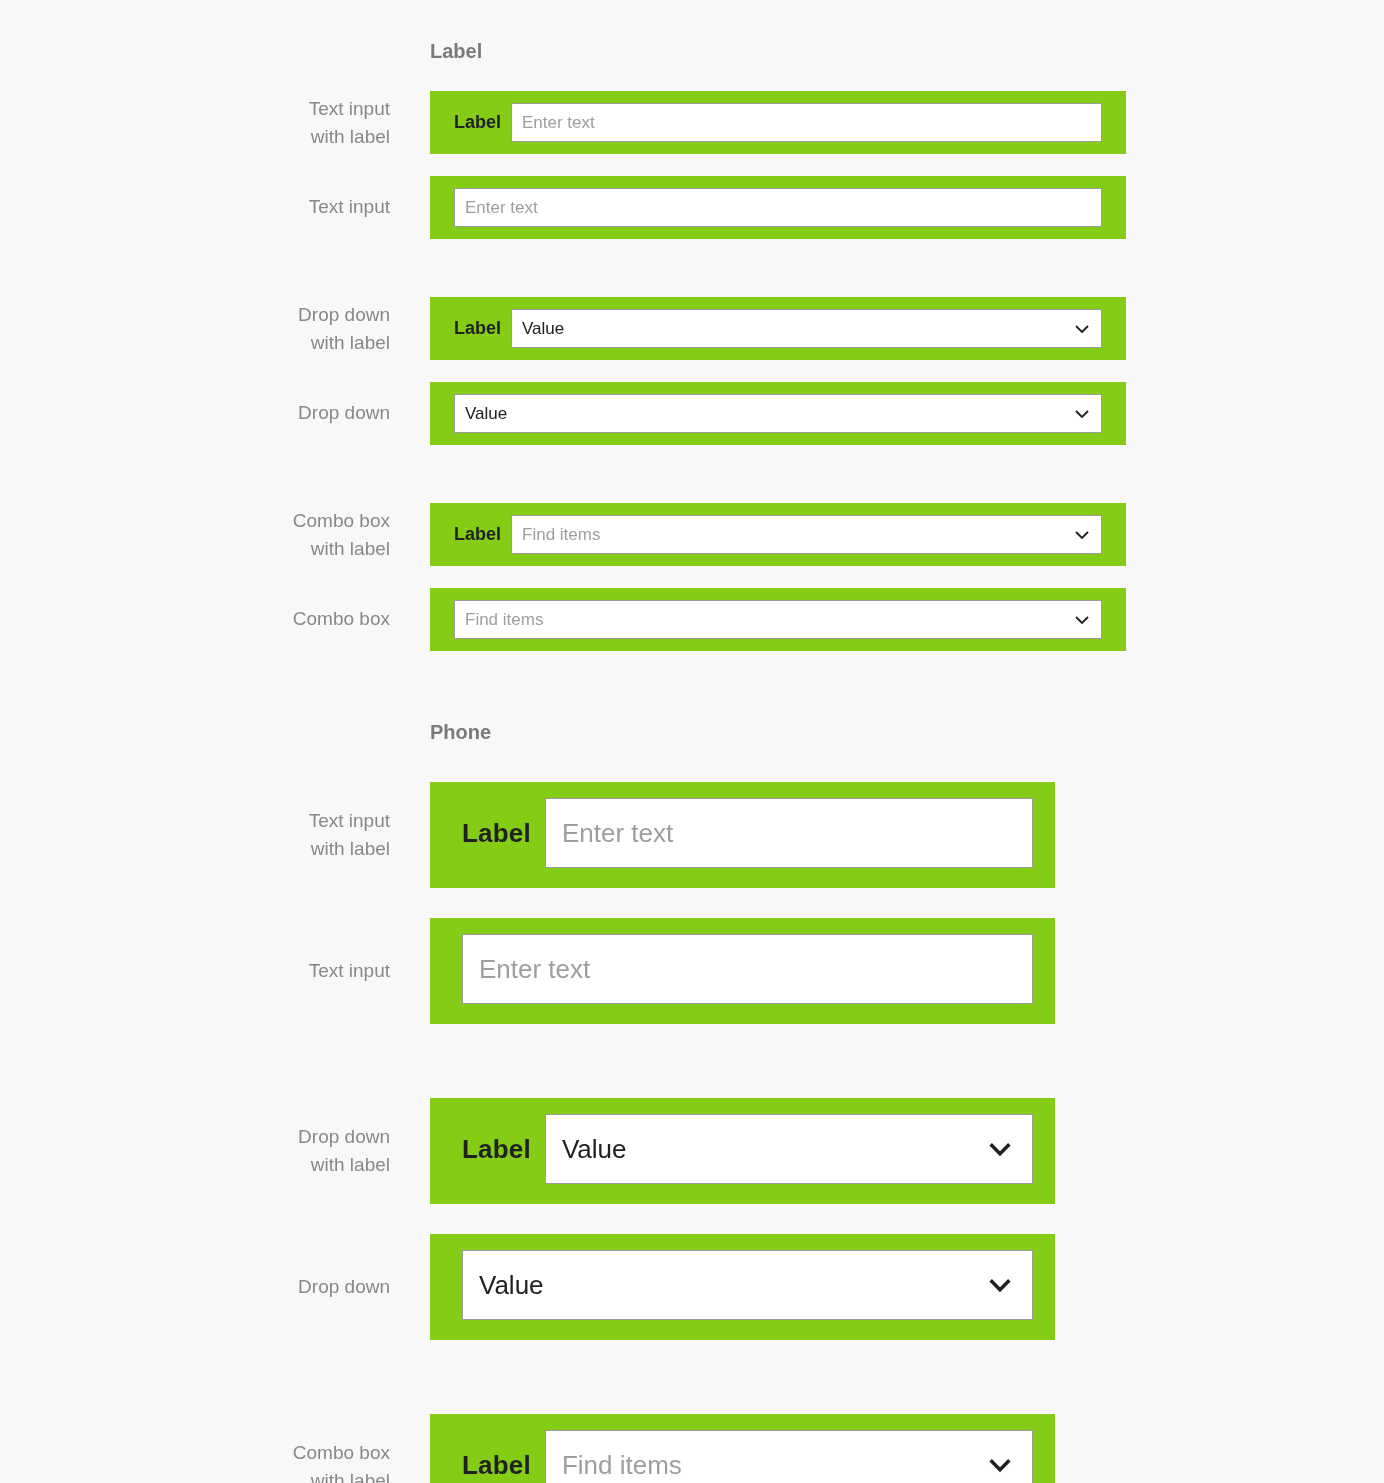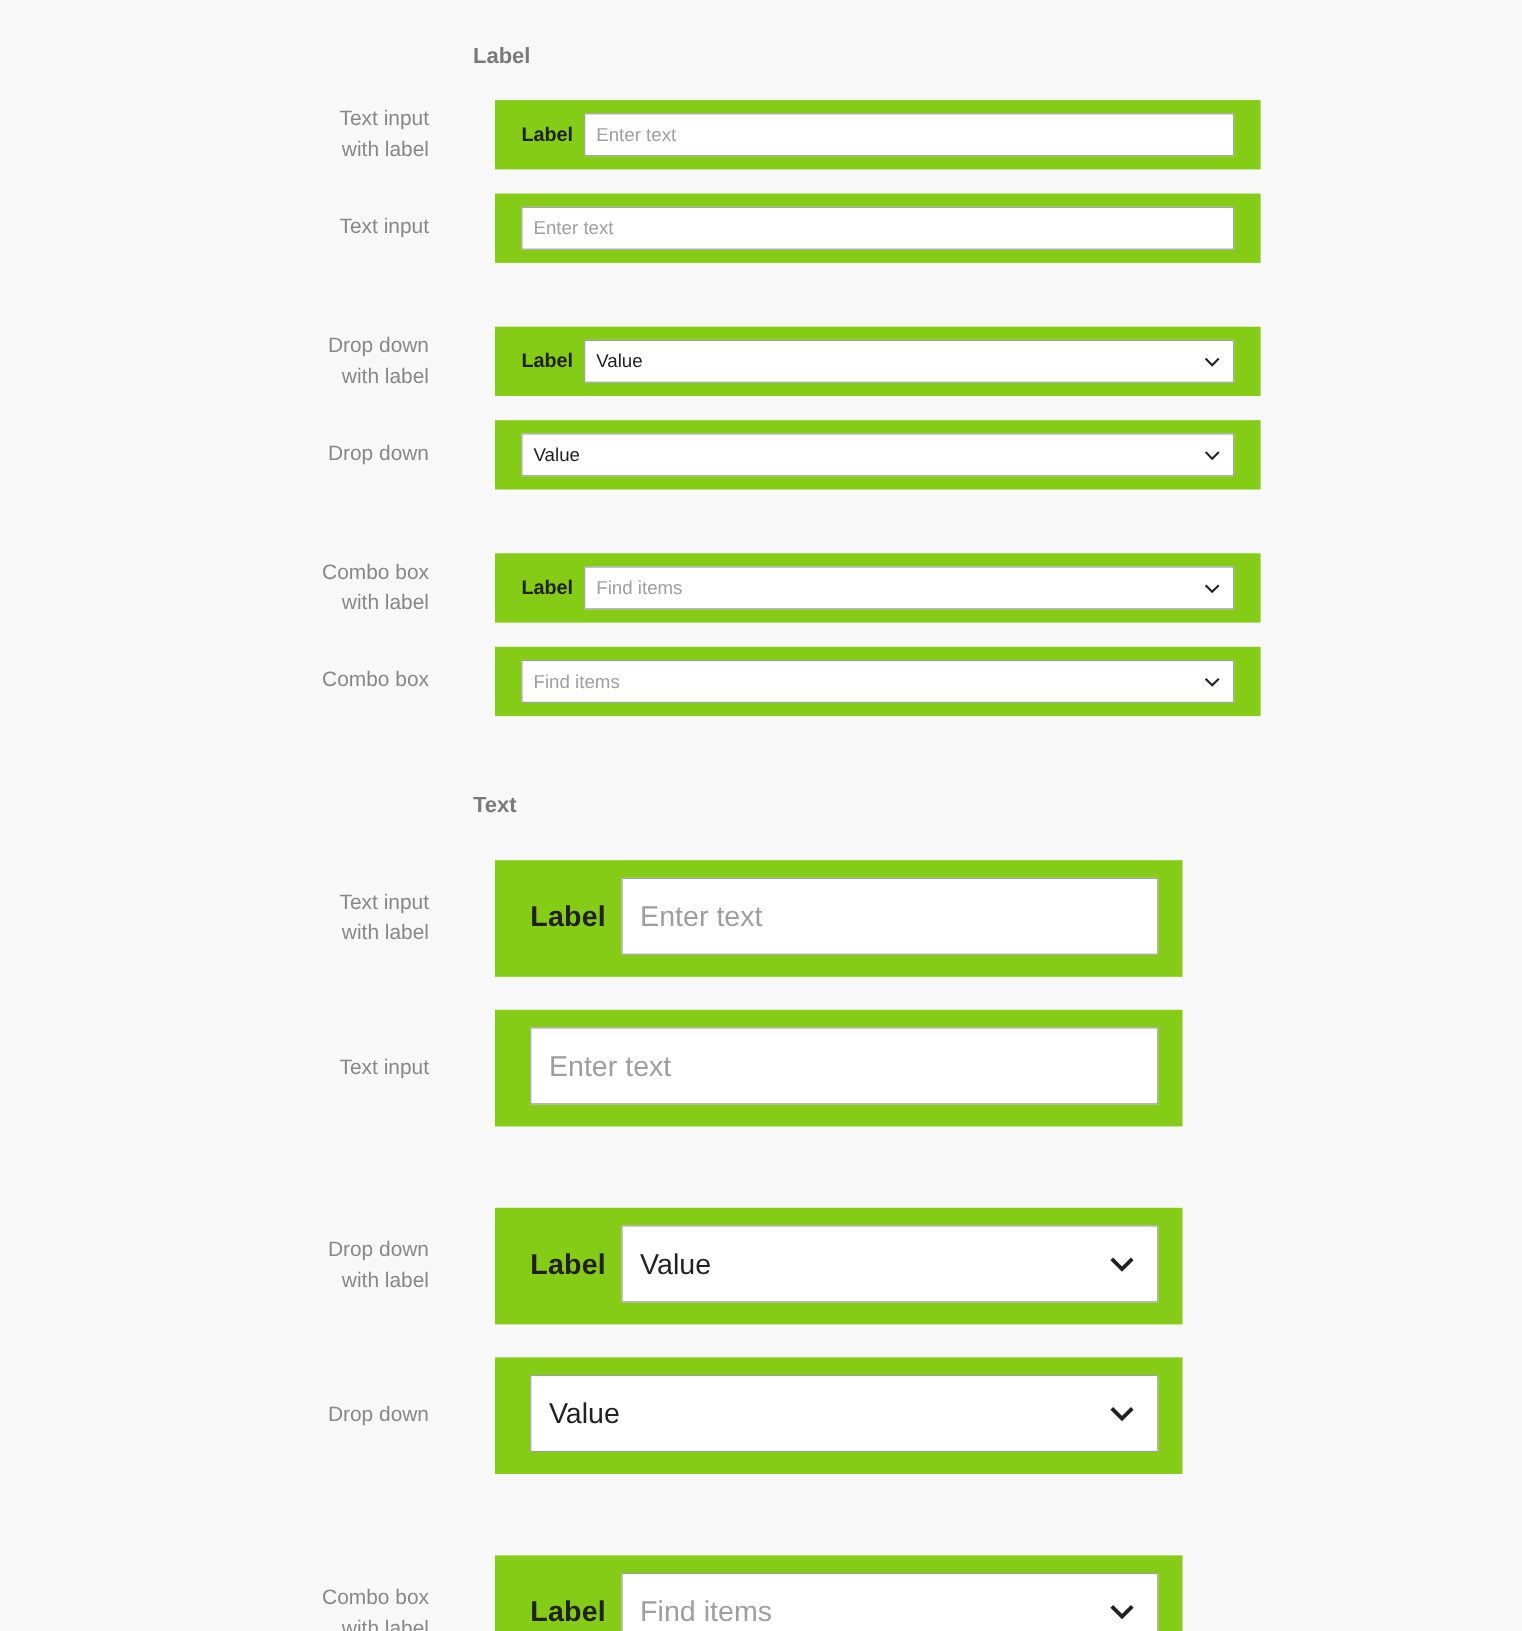--- a/index.html
+++ b/index.html
@@ -19,21 +19,20 @@
       margin-bottom: 28px;
     }
     .section-title.second {
       margin-top: 70px;
       margin-bottom: 38px;
     }
     .row {
       display: flex;
       align-items: center;
       margin-bottom: 22px;
-      gap: 20px;
     }
     .row-lg { margin-bottom: 30px; }
     .caption {
       width: 390px;
       text-align: right;
       padding-right: 0;
       font-size: 19px;
       color: #888888;
       line-height: 1.4;
     }
@@ -202,21 +201,21 @@
   <div class="panel panel-t">
     <div class="field-t full placeholder">
       <span>Find items</span>
       <svg class="chev-t" viewBox="0 0 24 24">
           <path d="M4 8 L12 16 L20 8" stroke="#212121" stroke-width="2.5" fill="none"></path>
         </svg>
     </div>
   </div>
 </div>
 
-<div class="section-title second">Text</div>
+<div class="section-title second">Phone</div>
 
 <div class="row row-lg">
   <div class="caption caption-multi">
     <span>Text input</span><br>
     <span>with label</span>
   </div>
   <div class="panel panel-p">
     <span class="label-p">Label</span>
     <div class="field-p">
       <input type="text" placeholder="Enter text" style="">

